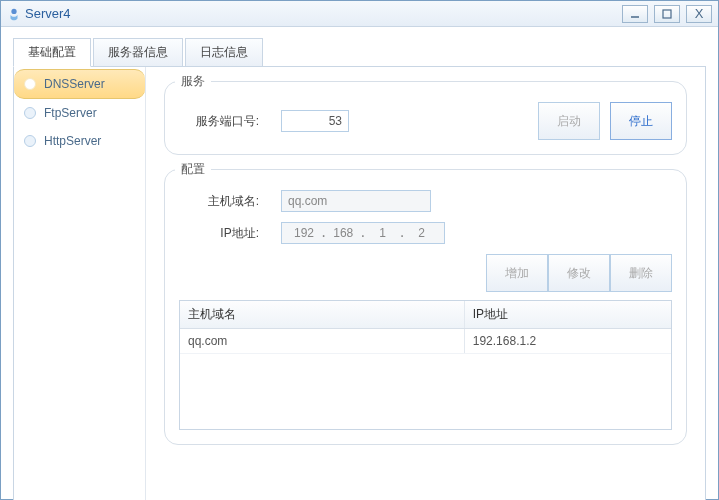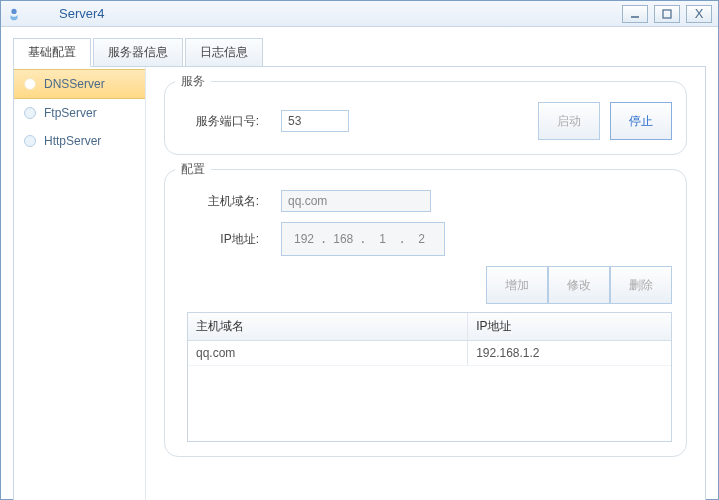--- a/index.html
+++ b/index.html
@@ -1,48 +1,48 @@
 <!DOCTYPE html>
 <html><head>
 <meta charset="utf-8">
 <style>
   * { box-sizing: border-box; font-family: "Microsoft YaHei", Arial, sans-serif; font-size: 12px; }
   body { margin: 0; background: #fff; }
   .window { width: 719px; height: 500px; border: 1px solid #7a9fc3; background: #fff; }
   .titlebar { height: 26px; background: linear-gradient(#f4f8fc,#e6eef7); border-bottom: 1px solid #c9d6e4; display: flex; align-items: center; padding: 0 6px; }
   .title-icon { width: 14px; height: 14px; margin-right: 4px; }
-  .title-text { color: #2a5f9e; font-size: 13px; font-weight: 500; flex: 1; margin-left: 34px; }
+  .title-text { color: #2a5f9e; font-size: 13px; font-weight: 500; flex: 1; }
   .win-btns { display: flex; gap: 6px; }
   .win-btn { width: 26px; height: 18px; border: 1px solid #9db6ce; background: linear-gradient(#fefefe,#e2ecf5); display: flex; align-items: center; justify-content: center; color: #4a6a8a; cursor: pointer; }
   .content { padding: 10px 12px 12px 12px; }
   .tabs { display: flex; }
   .tab { padding: 5px 14px; border: 1px solid #c9d6e4; background: linear-gradient(#fbfdff,#eaf0f7); color: #444; cursor: pointer; margin-right: 2px; position: relative; top: 1px; }
   .tab.active { background: #fff; border-bottom-color: #fff; z-index: 2; }
   .panel { border: 1px solid #c9d6e4; height: 440px; display: flex; background: #fff; }
   .sidebar { width: 132px; border-right: 1px solid #e2e8ef; padding-top: 2px; }
-  .side-item { display: flex; align-items: center; gap: 8px; padding: 7px 10px; color: #4a6a8a; cursor: pointer; }
+  .side-item { display: flex; align-items: center; gap: 8px; padding: 7px 10px; color: #4a6a8a; cursor: pointer; border-radius: 10px; }
   .side-item.active { background: linear-gradient(#ffe9b8,#ffd987); border: 1px solid #e6c66e; border-left: 0; border-right: 0; }
   .dot { width: 12px; height: 12px; border-radius: 50%; border: 1px solid #b7cfe6; background: #eaf2fa; flex-shrink: 0; }
   .side-item.active .dot { background: #fff; border-color: #f6e8c3; }
   .main { flex: 1; padding: 14px 18px; }
   .group { border: 1px solid #d7dfe8; border-radius: 14px; margin-bottom: 14px; padding: 20px 14px 14px 14px; position: relative; }
   .legend { position: absolute; top: -9px; left: 10px; background: #fff; padding: 0 6px; color: #555; font-weight: 500; }
   .row { display: flex; align-items: center; gap: 22px; margin-bottom: 10px; }
   .row:last-child { margin-bottom: 0; }
   .label { width: 80px; text-align: right; color: #444; }
   input.text { border: 1px solid #b7cfe6; height: 22px; padding: 0 6px; color: #555; }
   input.readonly { background: #f4f6f8; color: #888; }
-  .ipfield { border: 1px solid #b7cfe6; height: 22px; padding: 16px 8px; color: #888; background: #f4f6f8; display: flex; align-items: center; gap: 2px; font-family: monospace; letter-spacing: 0; }
+  .ipfield { border: 1px solid #b7cfe6; height: 22px; padding: 10px 8px; color: #888; background: #f4f6f8; display: flex; align-items: center; gap: 2px; font-family: monospace; letter-spacing: 0; }
   .ipfield span.oct { width: 28px; text-align: center; }
   .btn { border: 1px solid #b7cfe6; background: linear-gradient(#fefefe,#eaf0f7); height: 38px; padding: 0 18px; color: #555; cursor: pointer; }
   .btn.primary { color: #2a6bcc; border-color: #88aee0; }
   .btn.disabled { color: #aaa; cursor: default; }
   .btns-right { margin-left: auto; display: flex; gap: 10px; }
   .three-btns { display: flex; justify-content: flex-end; margin: 4px 0 8px 0; }
-  .table { border: 1px solid #c9d6e4; height: 130px; overflow: auto; margin-left: 8px; }
+  .table { border: 1px solid #c9d6e4; height: 130px; overflow: auto; }
   .thead { display: flex; background: linear-gradient(#fdfdfe,#eef3f8); border-bottom: 1px solid #d7dfe8; }
   .th { padding: 5px 8px; color: #333; font-weight: 500; }
   .th:first-child, .td:first-child { width: 58%; border-right: 1px solid #e2e8ef; }
   .th:last-child, .td:last-child { flex: 1; }
   .trow { display: flex; border-bottom: 1px solid #f0f3f7; }
   .td { padding: 5px 8px; color: #555; }
 </style>
 </head>
 <body>
 
@@ -92,21 +92,21 @@
           <span>HttpServer</span>
         </div>
       </div>
 
       <div class="main">
 
         <div class="group">
           <div class="legend">服务</div>
           <div class="row">
             <div class="label">服务端口号:</div>
-            <input class="text" style="width: 68px;" value="53">
+            <input class="text" style="width: 68px; text-align: right;" value="53">
             <div class="btns-right">
               <button class="btn disabled">启动</button>
               <button class="btn primary">停止</button>
             </div>
           </div>
         </div>
 
         <div class="group">
           <div class="legend">配置</div>
 

